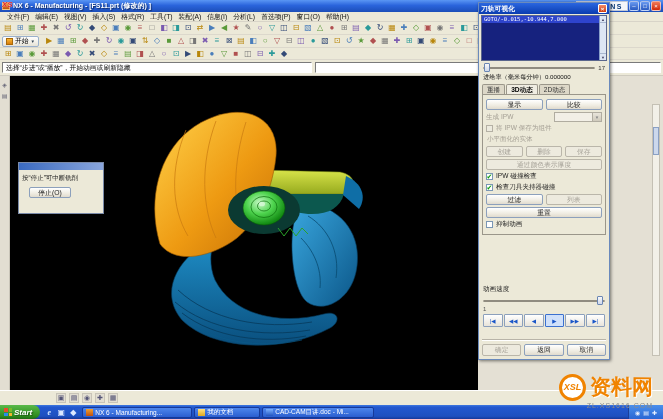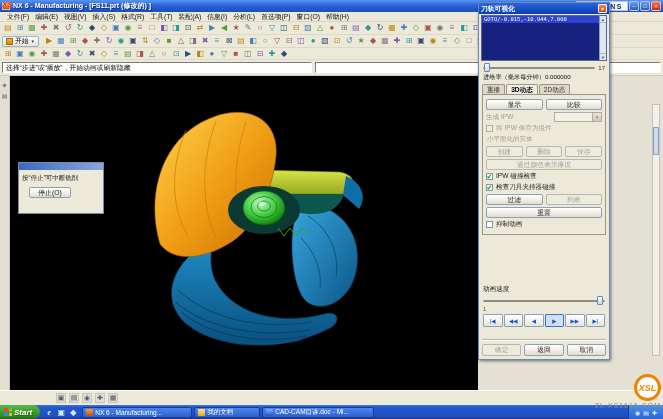--- a/index.html
+++ b/index.html
@@ -136,21 +136,21 @@
     white-space:nowrap;overflow:hidden;flex:none;}
   .ticon{width:7px;height:7px;flex:none;}
   .ti-nx{background:linear-gradient(#f0a030,#c05010);}
   .ti-folder{background:linear-gradient(#ffe080,#e0a820);}
   .ti-doc{background:linear-gradient(#7ab0ff,#2255c0);}
   .tray{margin-left:auto;height:14px;display:flex;align-items:center;gap:3px;padding:0 6px;
     background:linear-gradient(180deg,#4a90ec,#2a66d4);border-left:1px solid #1a3f9a;color:#fff;font-size:7px;}
   .tray-icon{font-size:6px;color:#e8f0ff;}
 
   
-  .wm{position:absolute;right:2px;bottom:10px;z-index:60;text-align:right;}
+  .wm{position:absolute;right:10px;bottom:10px;z-index:60;text-align:right;}
   .wm-row{display:flex;align-items:center;gap:4px;justify-content:flex-end;}
   .wm-logo{width:27px;height:27px;border:3px solid #f08300;border-radius:50%;background:#fff;color:#f08300;
     font-weight:bold;font-style:italic;font-size:9px;display:flex;align-items:center;justify-content:center;flex:none;}
   .wm-brand{font-size:21px;font-weight:bold;color:#f08300;text-shadow:1px 1px 0 #fff;white-space:nowrap;}
   .wm-url{font-size:7px;color:#8a8a8a;letter-spacing:1px;margin-top:1px;}
 </style>
 </head>
 <body>
 
 <div class="screen">
@@ -547,18 +547,19 @@
 
     <span class="tray-icon">◉</span>
         <span class="tray-icon">▤</span>
         <span class="tray-icon">✚</span>
       </div>
   </div>
 
   <div class="wm">
     <div class="wm-row">
       <span class="wm-logo">XSL</span>
+      <span class="wm-brand">资料网</span>
     </div>
     <div class="wm-url">ZL.XS1616.COM</div>
   </div>
 
   <span class="corner-mark">XS</span>
 </div>
 
 </body></html>

